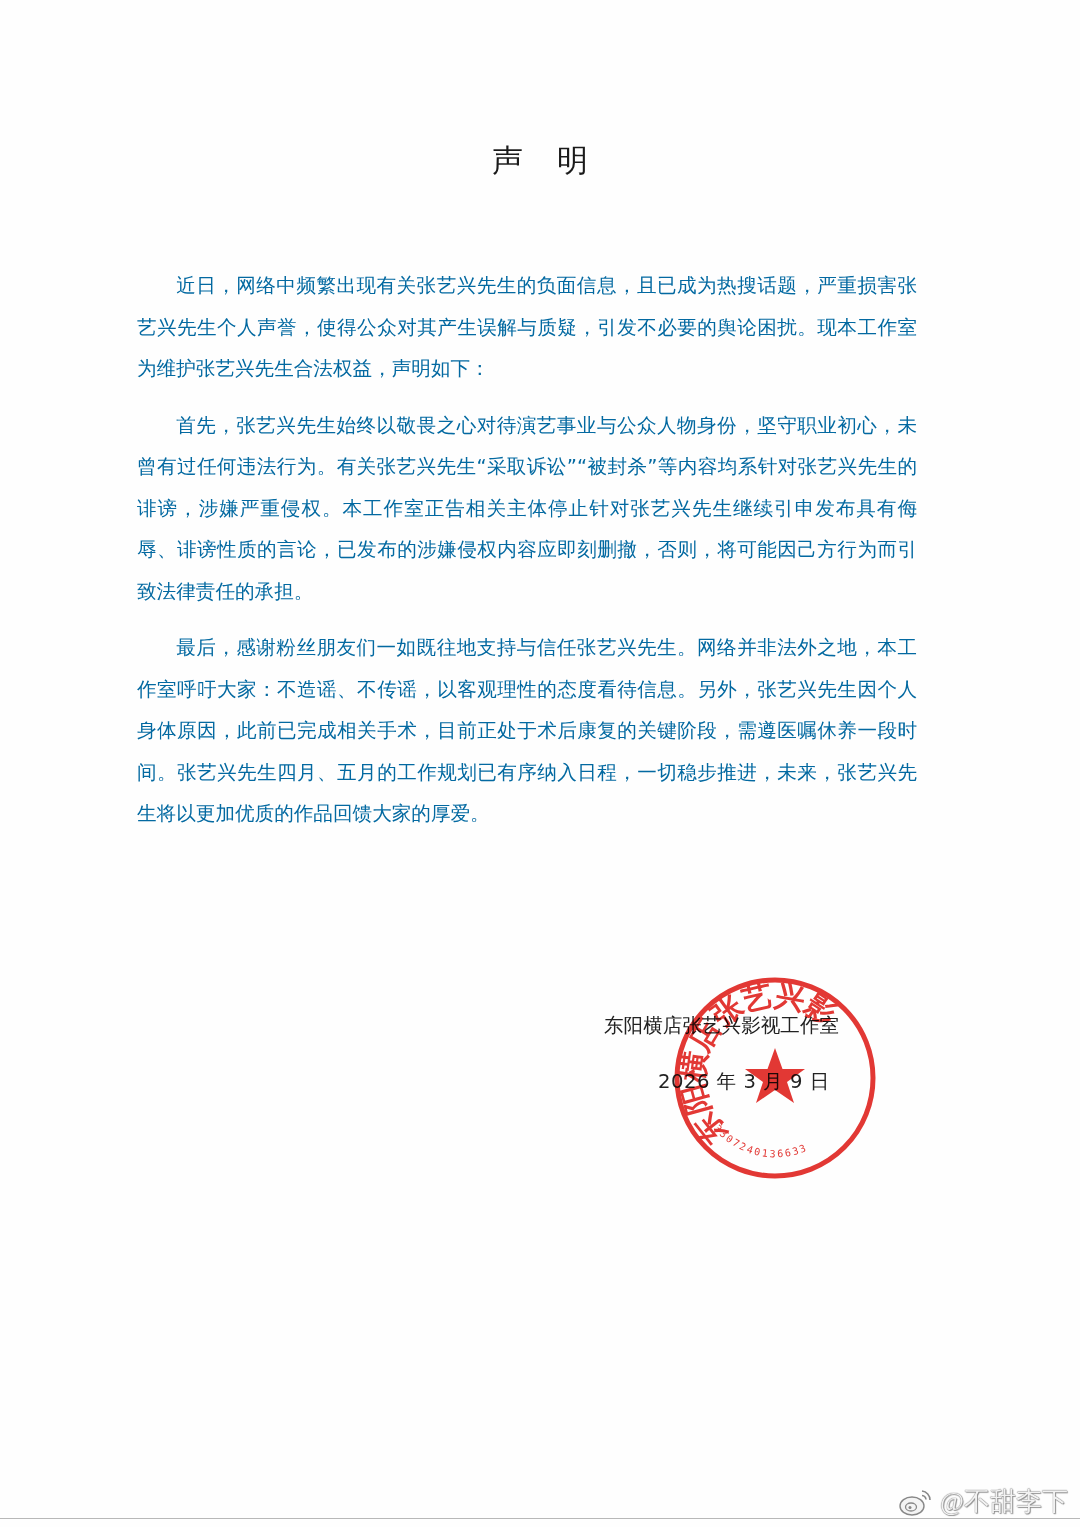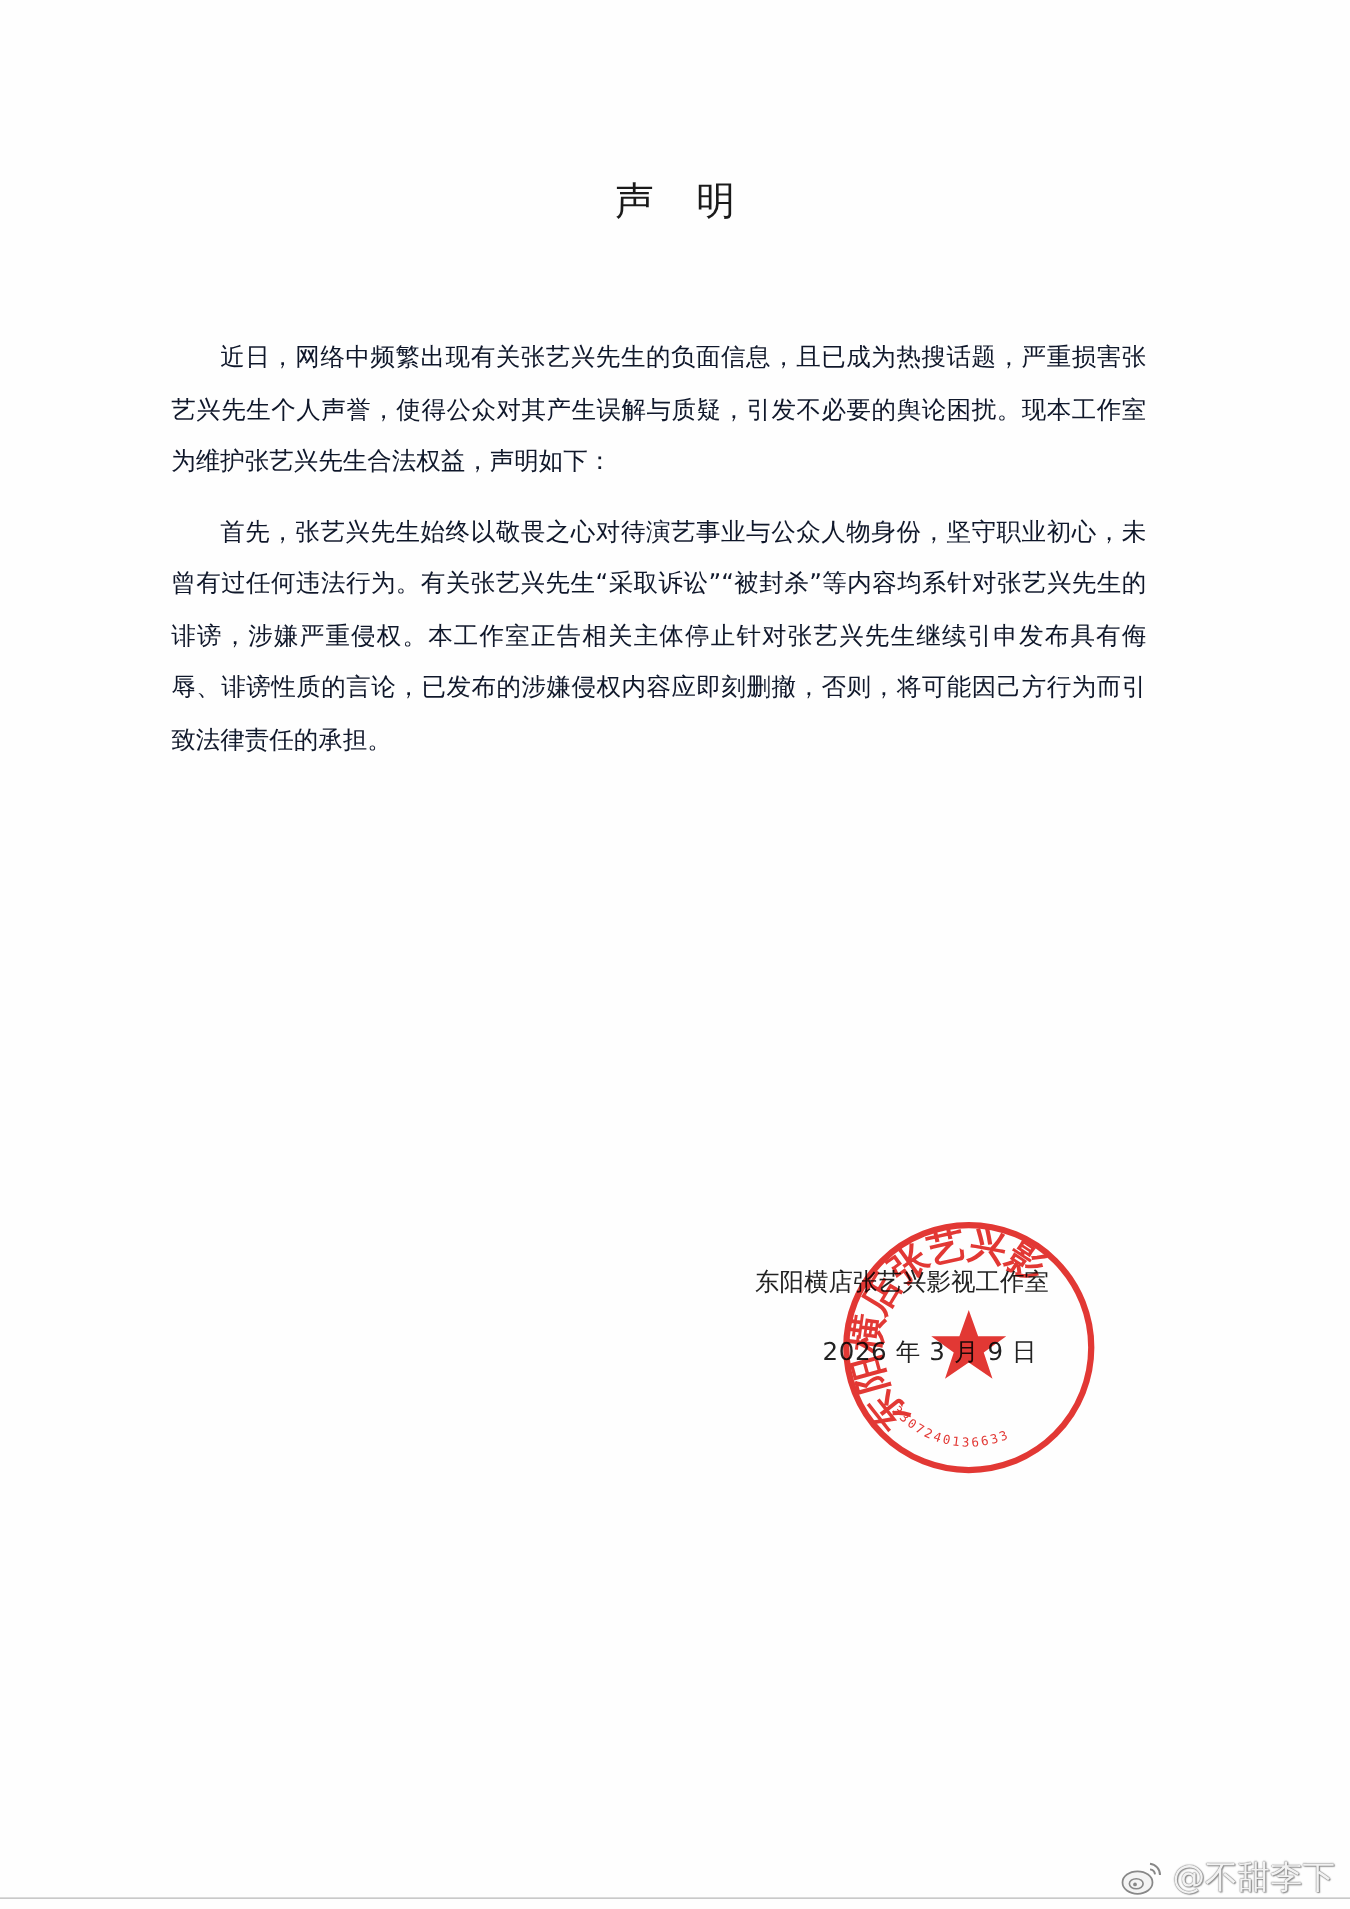--- a/index.html
+++ b/index.html
@@ -34,21 +34,21 @@
     }
     .title span { display: inline-block; }
     .title .gap { width: 34px; }
     .body-text {
       position: absolute;
       left: 137px;
       top: 265px;
       width: 780px;
       font-size: 19.6px;
       line-height: 41.5px;
-      color: #0f172a;
+      color: #0369a1;
     }
     .para {
       margin: 0;
       text-indent: 2em;
       text-align: justify;
       text-align-last: left;
     }
     .para + .para { margin-top: 15px; }
     .signature {
       position: absolute;
@@ -80,20 +80,21 @@
     .watermark {
       position: absolute;
       right: 12px;
       top: 1484px;
       display: flex;
       align-items: center;
       gap: 6px;
       color: #f2f2f2;
       font-size: 26px;
       text-shadow: 0 0 1px #777, 0 0 1px #777, 1px 1px 1px #999;
+      font-family: Liberation Serif, serif;
     }
     .watermark .weibo {
       width: 36px;
       height: 30px;
     }
     .bottom-line {
       position: absolute;
       left: 0;
       top: 1518px;
       width: 1080px;
@@ -106,20 +107,21 @@
 
 <div class="page">
 
   <div class="title">
     <span>声</span><span class="gap"></span><span>明</span>
   </div>
 
   <div class="body-text">
     <p class="para">近日，网络中频繁出现有关张艺兴先生的负面信息，且已成为热搜话题，严重损害张艺兴先生个人声誉，使得公众对其产生误解与质疑，引发不必要的舆论困扰。现本工作室为维护张艺兴先生合法权益，声明如下：</p>
     <p class="para">首先，张艺兴先生始终以敬畏之心对待演艺事业与公众人物身份，坚守职业初心，未曾有过任何违法行为。有关张艺兴先生“采取诉讼”“被封杀”等内容均系针对张艺兴先生的诽谤，涉嫌严重侵权。本工作室正告相关主体停止针对张艺兴先生继续引申发布具有侮辱、诽谤性质的言论，已发布的涉嫌侵权内容应即刻删撤，否则，将可能因己方行为而引致法律责任的承担。</p>
+    <p class="para">最后，感谢粉丝朋友们一如既往地支持与信任张艺兴先生。网络并非法外之地，本工作室呼吁大家：不造谣、不传谣，以客观理性的态度看待信息。另外，张艺兴先生因个人身体原因，此前已完成相关手术，目前正处于术后康复的关键阶段，需遵医嘱休养一段时间。张艺兴先生四月、五月的工作规划已有序纳入日程，一切稳步推进，未来，张艺兴先生将以更加优质的作品回馈大家的厚爱。</p>
   </div>
 
   <div class="signature">东阳横店张艺兴影视工作室</div>
   <div class="date">2026 年 3 月 9 日</div>
 
   <svg class="seal" viewBox="0 0 206 206" xmlns="http://www.w3.org/2000/svg">
     <defs>
       <path id="seal-arc" d="M 103 103 m -72 0 a 72 72 0 1 1 144 0" fill="none"></path>
       <path id="seal-num-arc" d="M 30 135 A 80 80 0 0 0 176 135" fill="none"></path>
     </defs>

